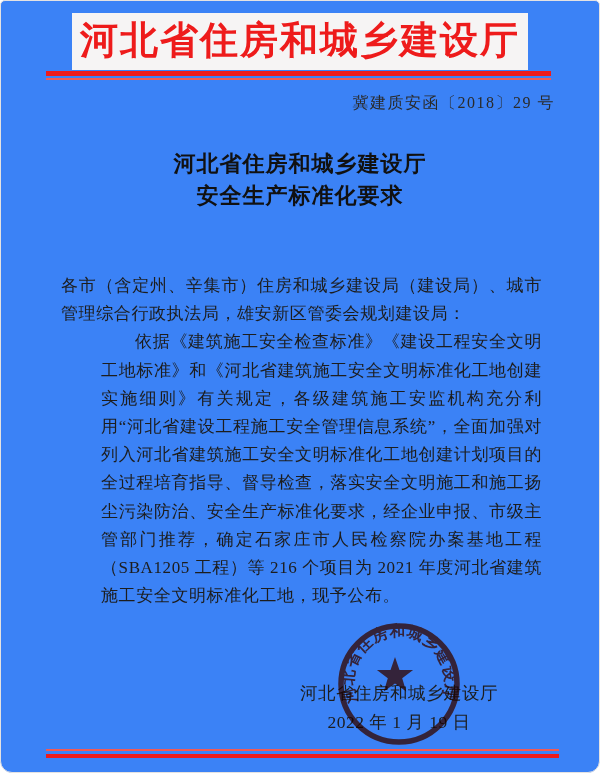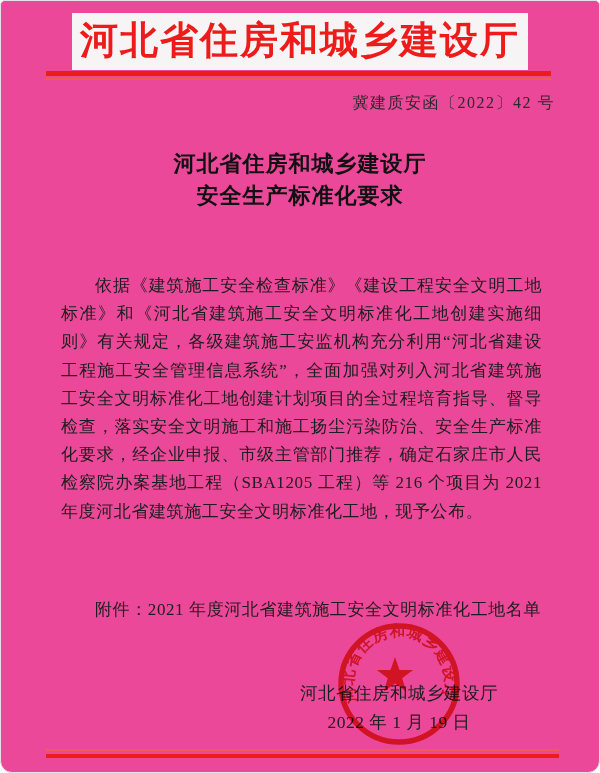--- a/index.html
+++ b/index.html
@@ -6,21 +6,21 @@
   html, body { background: #ffffff; }
   body {
     font-family: "Liberation Serif", "DejaVu Serif", serif;
     color: #1d1d1d;
   }
   .page {
     position: relative;
     width: 600px;
     height: 773px;
     margin: 0 auto;
-    background: #ec4899;
+    background: #3b82f6;
     border: 1px solid #e4e2e2;
     border-radius: 5px 5px 12px 12px;
     overflow: hidden;
   }
   
   .masthead {
     position: absolute;
     top: 12px; left: 0; right: 0;
     text-align: center;
   }
@@ -65,21 +65,21 @@
   .body-text {
     position: absolute;
     top: 271px; left: 60px;
     width: 481px;
     font-size: 17px;
     line-height: 28.2px;
     letter-spacing: 0.6px;
     text-align: justify;
     color: #1d1d1d;
   }
-  .body-text p.indent { text-indent: 2em; }
+  .body-text p.indent { text-indent: 2em; margin-left: 40px; }
   .attachment {
     position: absolute;
     top: 597px; left: 60px;
     width: 481px;
     font-size: 17px;
     letter-spacing: 0.6px;
     text-indent: 2em;
     white-space: nowrap;
     color: #1d1d1d;
   }
@@ -121,32 +121,32 @@
 
   <div class="masthead">
     <span class="masthead-text">河北省住房和城乡建设厅</span>
   </div>
 
   <div class="rule-top">
     <div class="thick"></div>
     <div class="thin"></div>
   </div>
 
-  <div class="doc-number">冀建质安函〔2022〕42 号</div>
+  <div class="doc-number">冀建质安函〔2018〕29 号</div>
 
   <div class="doc-title">
     <div>河北省住房和城乡建设厅</div>
     <div>安全生产标准化要求</div>
   </div>
 
   <div class="body-text">
+    <p class="salutation">各市（含定州、辛集市）住房和城乡建设局（建设局）、城市管理综合行政执法局，雄安新区管委会规划建设局：</p>
     <p class="indent">依据《建筑施工安全检查标准》《建设工程安全文明工地标准》和《河北省建筑施工安全文明标准化工地创建实施细则》有关规定，各级建筑施工安监机构充分利用“河北省建设工程施工安全管理信息系统”，全面加强对列入河北省建筑施工安全文明标准化工地创建计划项目的全过程培育指导、督导检查，落实安全文明施工和施工扬尘污染防治、安全生产标准化要求，经企业申报、市级主管部门推荐，确定石家庄市人民检察院办案基地工程（SBA1205 工程）等 216 个项目为 2021 年度河北省建筑施工安全文明标准化工地，现予公布。</p>
   </div>
 
-  <p class="attachment">附件：2021 年度河北省建筑施工安全文明标准化工地名单</p>
 
   <div class="signoff">
     <div>河北省住房和城乡建设厅</div>
     <div>2022 年 1 月 19 日</div>
   </div>
 
   <svg class="seal" viewBox="0 0 160 160" xmlns="http://www.w3.org/2000/svg">
     <circle class="ring" cx="80" cy="80" r="58"></circle>
     <path class="star" d="M76,53 L80.5,65.9 L94.1,66.1 L83.2,74.3 L87.2,87.4 L76,79.6 L64.8,87.4 L68.8,74.3 L57.9,66.1 L71.5,65.9 Z"></path>
     <path id="sealArc" fill="none" stroke="none" d="M 38.3 97.5 A 46 46 0 1 1 121.7 97.5"></path>

